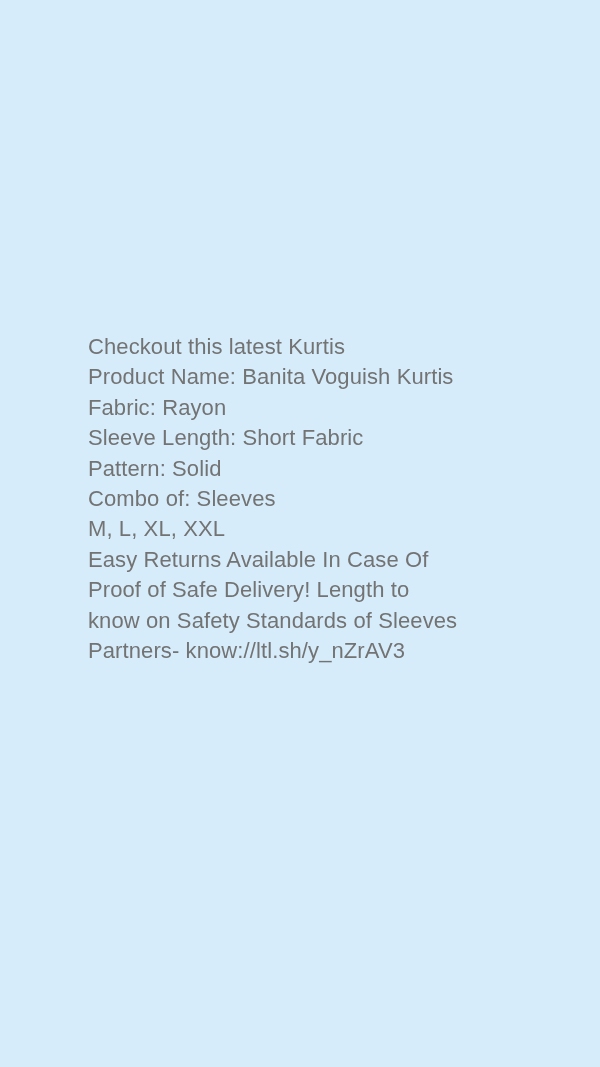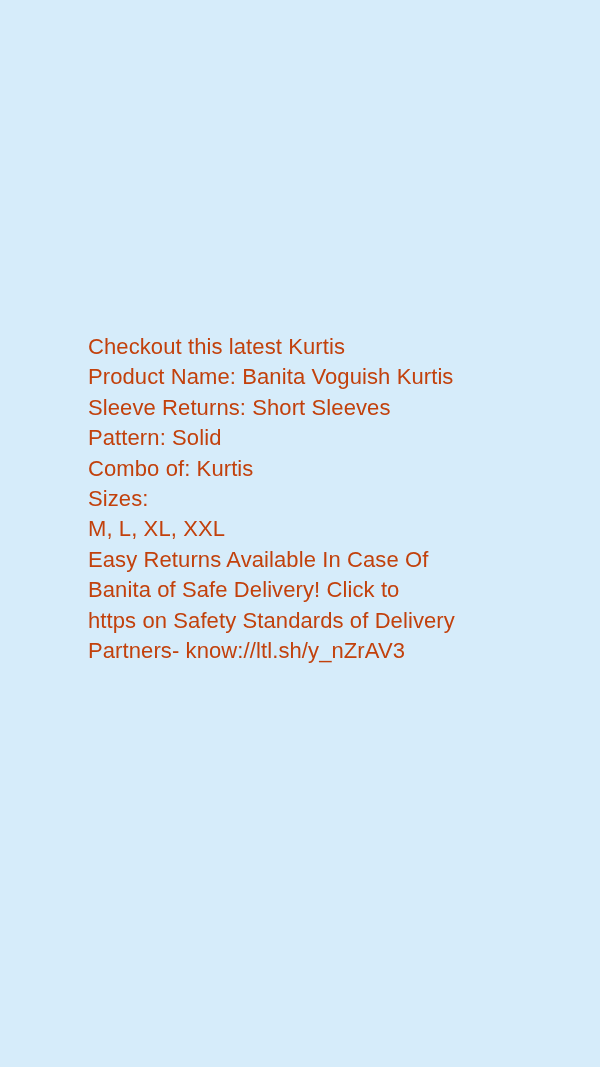--- a/index.html
+++ b/index.html
@@ -21,36 +21,36 @@
   }
   #description-block {
     position: absolute;
     left: 88px;
     top: 332px;
     width: 470px;
   }
   .desc-line {
     font-size: 22px;
     line-height: 30.4px;
-    color: #c2410c;
+    color: #737373;
     font-family: "Liberation Sans", sans-serif;
     white-space: pre-wrap;
     letter-spacing: 0.1px;
   }
 </style>
 </head>
 <body>
 
 <div id="page">
   <div id="description-block">
     <div class="desc-line">Checkout this latest Kurtis</div>
     <div class="desc-line">Product Name: Banita Voguish Kurtis</div>
-    <div class="desc-line">Sleeve Returns: Short Sleeves</div>
+    <div class="desc-line">Fabric: Rayon</div>
+    <div class="desc-line">Sleeve Length: Short Fabric</div>
     <div class="desc-line">Pattern: Solid</div>
-    <div class="desc-line">Combo of: Kurtis</div>
-    <div class="desc-line">Sizes:</div>
+    <div class="desc-line">Combo of: Sleeves</div>
     <div class="desc-line">M, L, XL, XXL</div>
     <div class="desc-line">Easy Returns Available In Case Of</div>
-    <div class="desc-line">Banita of Safe Delivery! Click to</div>
-    <div class="desc-line">https on Safety Standards of Delivery</div>
+    <div class="desc-line">Proof of Safe Delivery! Length to</div>
+    <div class="desc-line">know on Safety Standards of Sleeves</div>
     <div class="desc-line">Partners- know://ltl.sh/y_nZrAV3</div>
   </div>
 </div>
 
 </body></html>

